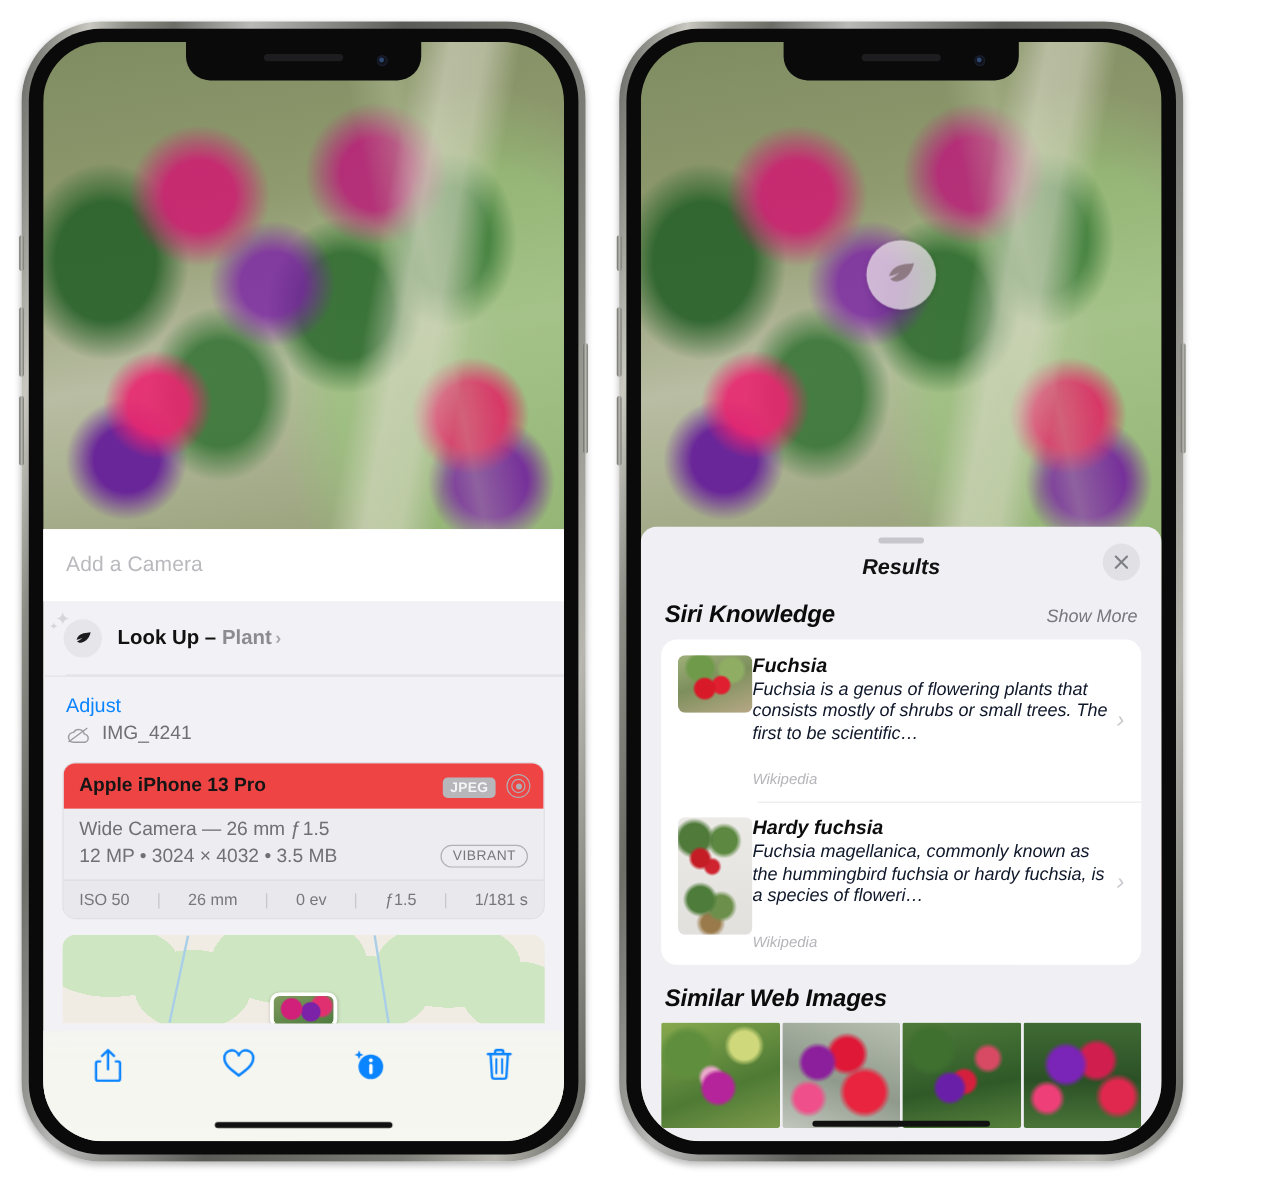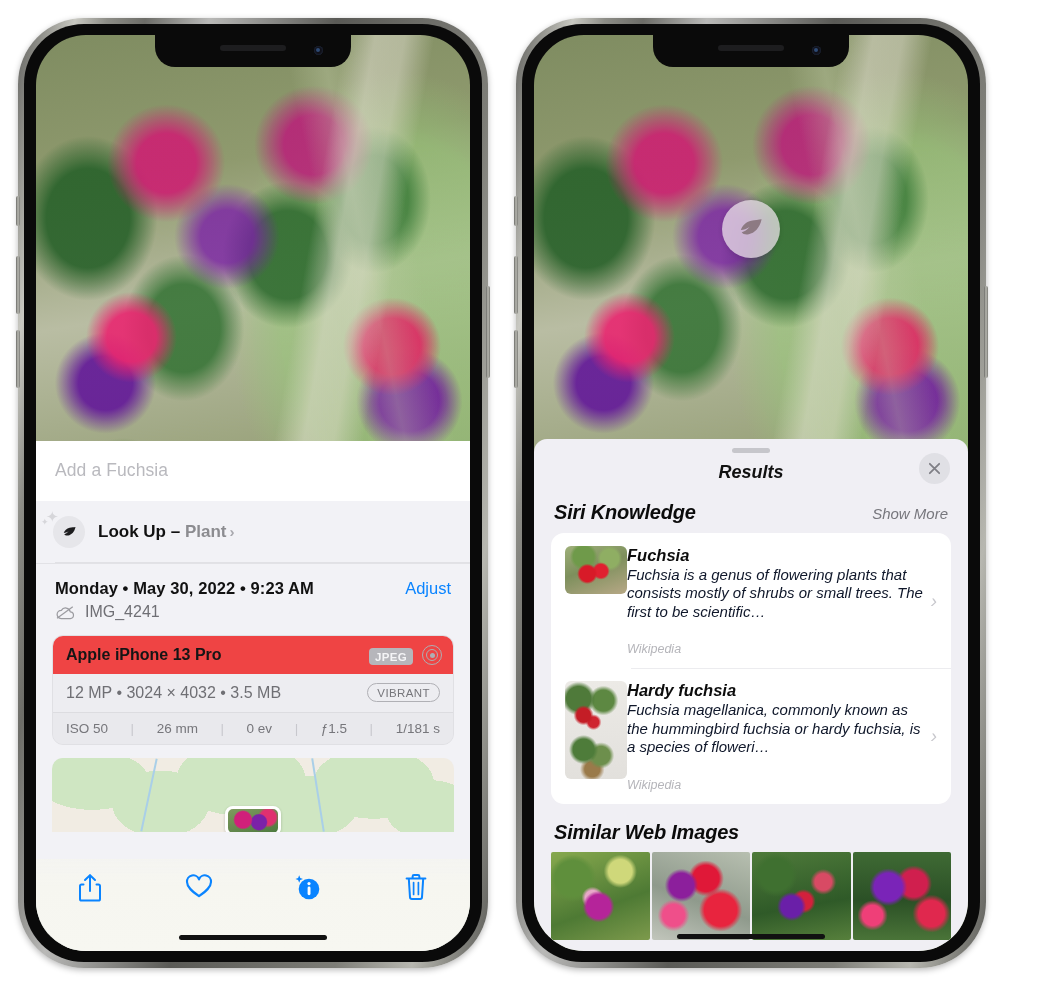--- a/index.html
+++ b/index.html
@@ -388,57 +388,57 @@
 
       <div class="photo"></div>
 
       <div class="notch">
         <span class="notch-speaker"></span>
         <span class="notch-cam"></span>
       </div>
 
       <div class="info-sheet">
 
-        <div class="caption-field">Add a Fuchsia</div>
+        <div class="caption-field">Add a Camera</div>
 
         <div class="lookup-row">
           <span class="leaf-badge">
             <span class="spark spark-a">✦</span>
             <span class="spark spark-b">✦</span>
             <svg width="17" height="17" viewBox="0 0 24 24" aria-hidden="true">
               <path d="M20.5 4.2c-1.6 7.2-5.7 11-10.3 12-2.6.6-4.6-.2-5.6-1.6 2.2-.6 4.2-1.9 6.2-4.2-2.4 1.5-4.6 2.3-6.9 2.4 1-3.6 4.1-6.6 8.3-7.5 3-.6 6-.6 8.3-1.1z" fill="#1c1c1e"></path>
             </svg>
           </span>
           <span class="lookup-text">
             <span>Look Up</span><span class="dash"> – </span><span class="subject">Plant</span><span class="chev-sm">›</span>
           </span>
         </div>
 
         <div class="datetime-row">
-          <span class="datetime">Monday • May 30, 2022 • 9:23 AM</span>
           <span class="adjust">Adjust</span>
         </div>
 
         <div class="filename-row">
           <svg width="21" height="15" viewBox="0 0 26 18">
             <path d="M7.5 16.5h11a4.2 4.2 0 0 0 .4-8.4A6 6 0 0 0 7.9 6.3 4.6 4.6 0 0 0 7.5 16.5z" fill="none" stroke="#9b9ba0" stroke-width="1.5"></path>
             <line x1="2.5" y1="16.2" x2="22" y2="1.8" stroke="#9b9ba0" stroke-width="1.5"></line>
           </svg>
           <span class="filename">IMG_4241</span>
         </div>
 
         <div class="cam-card">
           <div class="cam-head">
             <span class="cam-title">Apple iPhone 13 Pro</span>
             <span class="cam-head-right">
               <span class="pill-jpeg">JPEG</span>
               <span class="aperture"></span>
             </span>
           </div>
           <div class="cam-body">
+            <div class="cam-line1">Wide Camera — 26 mm ƒ 1.5</div>
             <div class="cam-line2row">
               <span class="cam-line2">12 MP • 3024 × 4032 • 3.5 MB</span>
               <span class="pill-vibrant">VIBRANT</span>
             </div>
           </div>
           <div class="cam-exif">
             <span>ISO 50</span>
             <span class="exif-sep">|</span>
             <span>26 mm</span>
             <span class="exif-sep">|</span>

